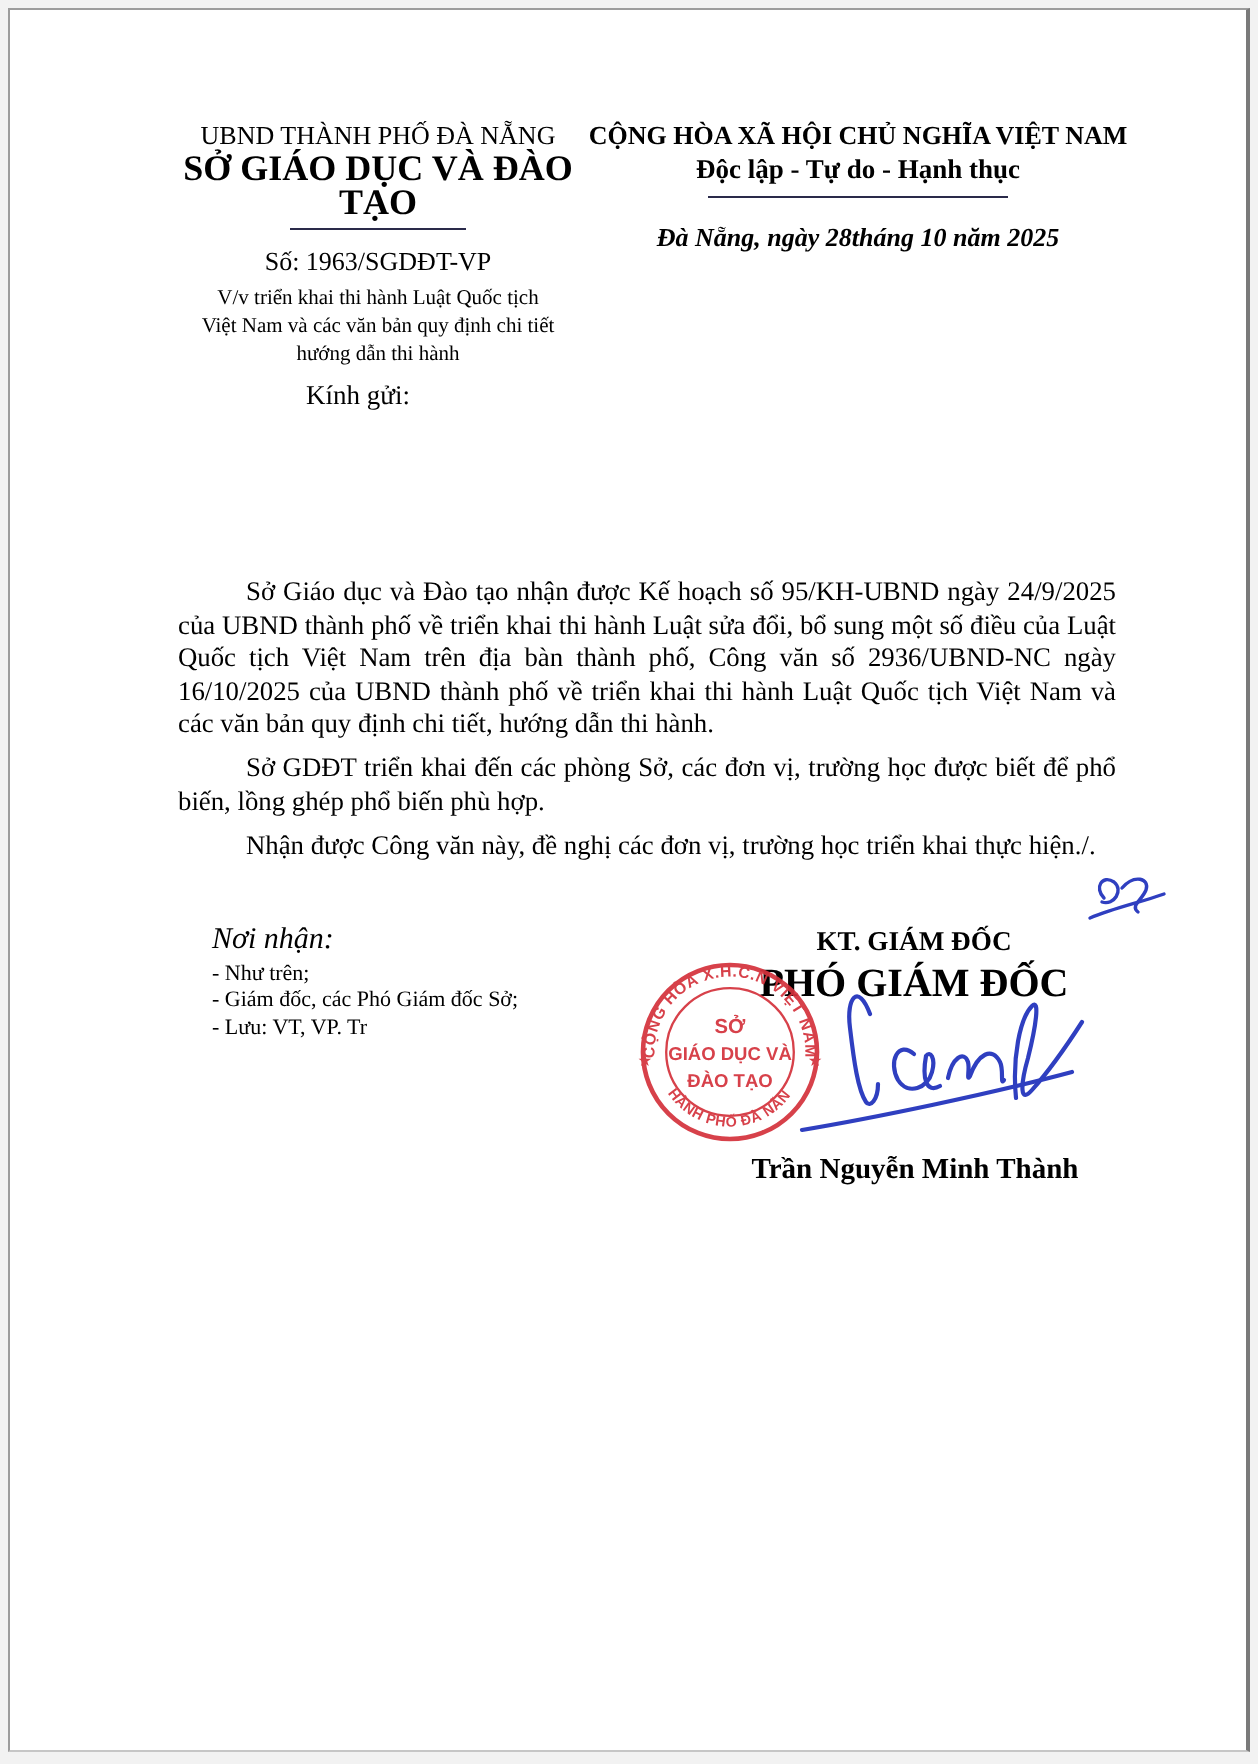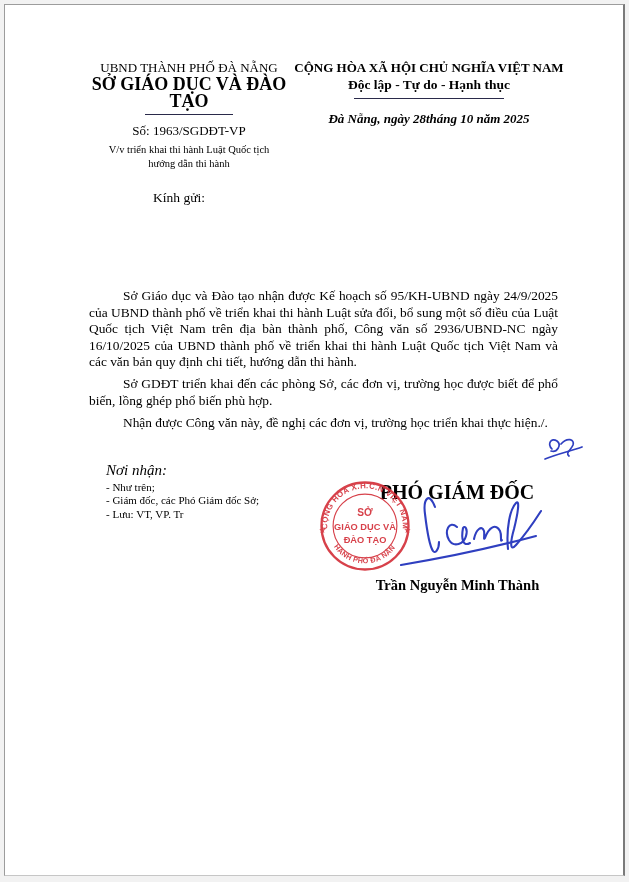--- a/index.html
+++ b/index.html
@@ -60,20 +60,21 @@
 
 <div class="page">
 
   <div class="abs hdr-left center">
     <div class="org-parent">UBND THÀNH PHỐ ĐÀ NẴNG</div>
     <div class="org-name">SỞ GIÁO DỤC VÀ ĐÀO TẠO</div>
     <div class="rule rule-left"></div>
     <div class="doc-number">Số: 1963/SGDĐT-VP</div>
     <div class="subject">
       <div>V/v triển khai thi hành Luật Quốc tịch</div>
+      <div>Việt Nam và các văn bản quy định chi tiết</div>
       <div>hướng dẫn thi hành</div>
     </div>
   </div>
 
   <div class="abs hdr-right center">
     <div class="nat1">CỘNG HÒA XÃ HỘI CHỦ NGHĨA VIỆT NAM</div>
     <div class="nat2">Độc lập - Tự do - Hạnh thục</div>
     <div class="rule rule-right"></div>
     <div class="dateline">Đà Nẵng, ngày 28tháng 10 năm 2025</div>
   </div>
@@ -94,20 +95,21 @@
     </g>
   </svg>
 
   <div class="abs noi-nhan">
     <div class="nn-label">Nơi nhận:</div>
     <div>- Như trên;</div>
     <div>- Giám đốc, các Phó Giám đốc Sở;</div>
     <div>- Lưu: VT, VP. Tr</div>
   </div>
 
+  <div class="abs sign-title1 center">KT. GIÁM ĐỐC</div>
   <div class="abs sign-title2 center">PHÓ GIÁM ĐỐC</div>
 
   <svg class="abs seal-svg" viewBox="0 0 120 120" aria-hidden="true">
     <defs>
       <path id="sealTopArc" d="M 23.6,74 A 39,39 0 1 1 96.4,74" fill="none"></path>
       <path id="sealBottomArc" d="M 29,83 A 38.6,38.6 0 0 0 91,83" fill="none"></path>
     </defs>
     <circle cx="60" cy="60" r="45" fill="none" stroke="#d4333d" stroke-width="2.4"></circle>
     <circle cx="60" cy="60" r="33" fill="none" stroke="#d4333d" stroke-width="1.2"></circle>
     <text class="seal-text" font-size="8.2" fill="#d4333d" letter-spacing="0.4">

